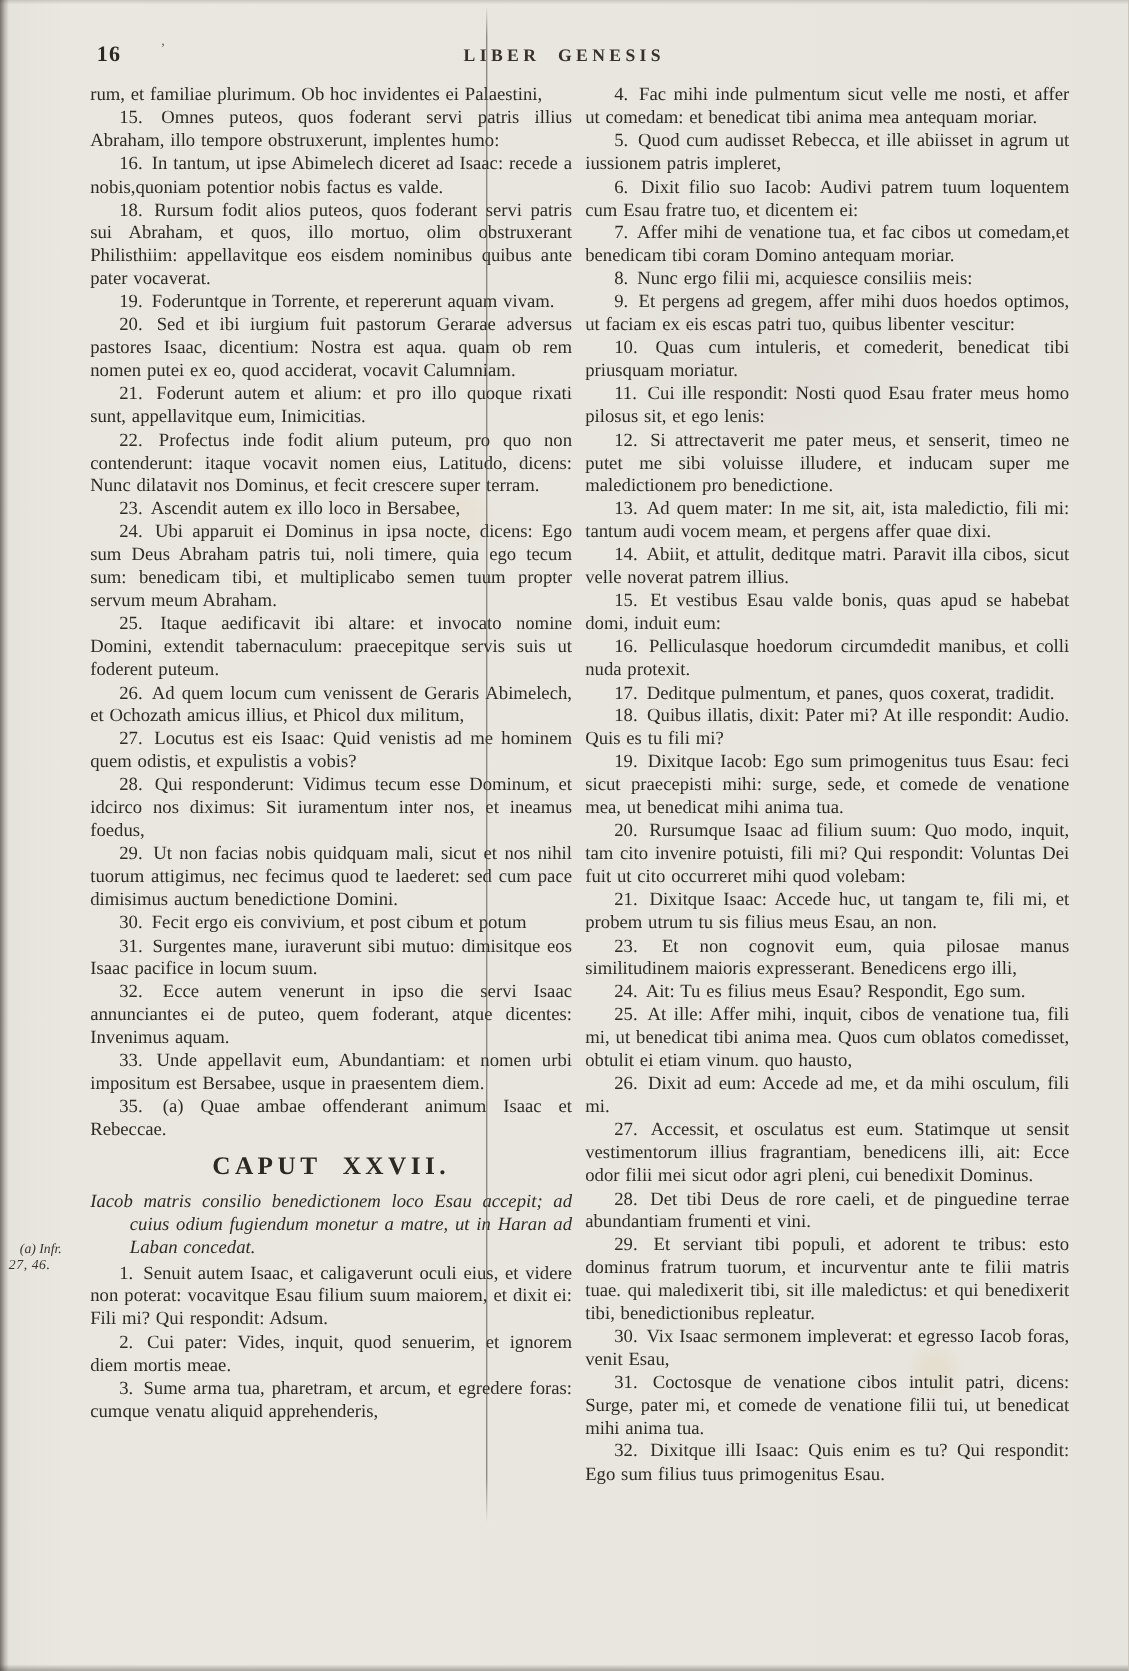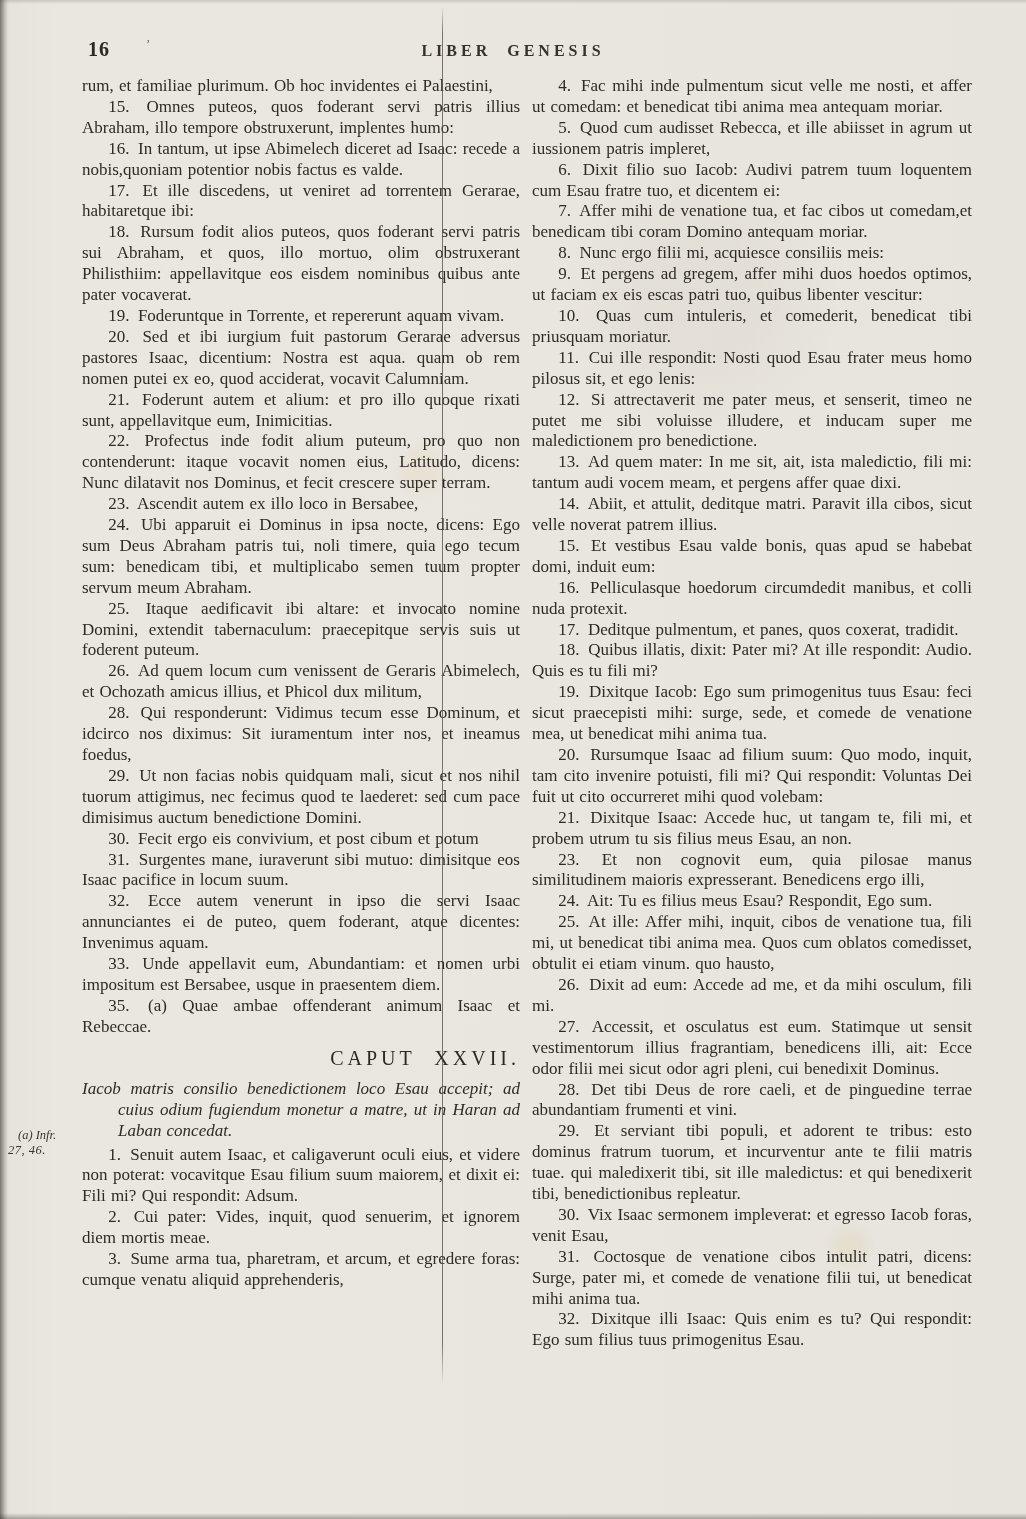--- a/index.html
+++ b/index.html
@@ -34,22 +34,22 @@
   .col{width:438px;}
   .col.right{width:440px;margin-left:12px;}
   .col-divider{position:absolute;left:442px;top:6px;width:1px;height:1378px;
     background:linear-gradient(180deg,rgba(90,85,76,.0),rgba(80,75,66,.75) 2%,rgba(80,75,66,.75) 97%,rgba(90,85,76,0));}
 
   p.verse{margin:0;text-align:justify;text-indent:1.55em;
     font-size:17px;line-height:20.9px;word-spacing:.06em;}
   p.verse.no-indent{text-indent:0;}
   .verse-num{margin-right:.18em;}
 
-  .chapter-heading{margin:9px 0 8px 0;text-align:right;font-weight:normal;
-    font-size:20px;letter-spacing:4px;color:#2c2923;word-spacing:10px;}
+  .chapter-heading{margin:9px 0 8px 0;text-align:center;font-weight:bold;
+    font-size:23px;letter-spacing:4px;color:#2c2923;word-spacing:10px;}
   .chapter-summary{margin:0 0 3px 0;font-style:italic;text-align:justify;
     font-size:17px;line-height:21.3px;padding-left:36px;text-indent:-36px;word-spacing:.05em;}
 
   .margin-note{position:absolute;left:8px;top:1128px;width:66px;
     font-size:12.5px;line-height:15px;color:#3a362f;}
   .margin-note .mn1{font-style:italic;margin-left:10px;}
   .margin-note .mn2{letter-spacing:.5px;font-style:italic;}
 </style>
 </head>
 <body>
@@ -69,30 +69,30 @@
     <div class="mn1">(a) Infr.</div>
     <div class="mn2">27, 46.</div>
   </div>
 
   <div class="columns">
     <div class="col left">
       <p class="verse no-indent">rum, et familiae plurimum. Ob hoc invidentes ei Palaestini,</p>
       <div>
           <p class="verse"><span class="verse-num">15.</span> Omnes puteos, quos foderant servi patris illius Abraham, illo tempore obstruxerunt, implentes humo:</p>
           <p class="verse"><span class="verse-num">16.</span> In tantum, ut ipse Abimelech diceret ad Isaac: recede a nobis,quoniam potentior nobis factus es valde.</p>
-          <p class="verse"><span class="verse-num">17.</span> Et ille discedens, ut veniret ad torrentem Gerarae, habitaretque ibi:</p>
           <p class="verse"><span class="verse-num">18.</span> Rursum fodit alios puteos, quos foderant servi patris sui Abraham, et quos, illo mortuo, olim obstruxerant Philisthiim: appellavitque eos eisdem nominibus quibus ante pater vocaverat.</p>
           <p class="verse"><span class="verse-num">19.</span> Foderuntque in Torrente, et repererunt aquam vivam.</p>
           <p class="verse"><span class="verse-num">20.</span> Sed et ibi iurgium fuit pastorum Gerarae adversus pastores Isaac, dicentium: Nostra est aqua. quam ob rem nomen putei ex eo, quod acciderat, vocavit Calumniam.</p>
           <p class="verse"><span class="verse-num">21.</span> Foderunt autem et alium: et pro illo quoque rixati sunt, appellavitque eum, Inimicitias.</p>
           <p class="verse"><span class="verse-num">22.</span> Profectus inde fodit alium puteum, pro quo non contenderunt: itaque vocavit nomen eius, Latitudo, dicens: Nunc dilatavit nos Dominus, et fecit crescere super terram.</p>
           <p class="verse"><span class="verse-num">23.</span> Ascendit autem ex illo loco in Bersabee,</p>
           <p class="verse"><span class="verse-num">24.</span> Ubi apparuit ei Dominus in ipsa nocte, dicens: Ego sum Deus Abraham patris tui, noli timere, quia ego tecum sum: benedicam tibi, et multiplicabo semen tuum propter servum meum Abraham.</p>
           <p class="verse"><span class="verse-num">25.</span> Itaque aedificavit ibi altare: et invocato nomine Domini, extendit tabernaculum: praecepitque servis suis ut foderent puteum.</p>
           <p class="verse"><span class="verse-num">26.</span> Ad quem locum cum venissent de Geraris Abimelech, et Ochozath amicus illius, et Phicol dux militum,</p>
+          <p class="verse"><span class="verse-num">27.</span> Locutus est eis Isaac: Quid venistis ad me hominem quem odistis, et expulistis a vobis?</p>
           <p class="verse"><span class="verse-num">28.</span> Qui responderunt: Vidimus tecum esse Dominum, et idcirco nos diximus: Sit iuramentum inter nos, et ineamus foedus,</p>
           <p class="verse"><span class="verse-num">29.</span> Ut non facias nobis quidquam mali, sicut et nos nihil tuorum attigimus, nec fecimus quod te laederet: sed cum pace dimisimus auctum benedictione Domini.</p>
           <p class="verse"><span class="verse-num">30.</span> Fecit ergo eis convivium, et post cibum et potum</p>
           <p class="verse"><span class="verse-num">31.</span> Surgentes mane, iuraverunt sibi mutuo: dimisitque eos Isaac pacifice in locum suum.</p>
           <p class="verse"><span class="verse-num">32.</span> Ecce autem venerunt in ipso die servi Isaac annunciantes ei de puteo, quem foderant, atque dicentes: Invenimus aquam.</p>
           <p class="verse"><span class="verse-num">33.</span> Unde appellavit eum, Abundantiam: et nomen urbi impositum est Bersabee, usque in praesentem diem.</p>
           <p class="verse"><span class="verse-num">35.</span> (a) Quae ambae offenderant animum Isaac et Rebeccae.</p>
         </div>
       <div class="chapter-heading">CAPUT XXVII.</div>
       <p class="chapter-summary">Iacob matris consilio benedictionem loco Esau accepit; ad cuius odium fugiendum monetur a matre, ut in Haran ad Laban concedat.</p>

